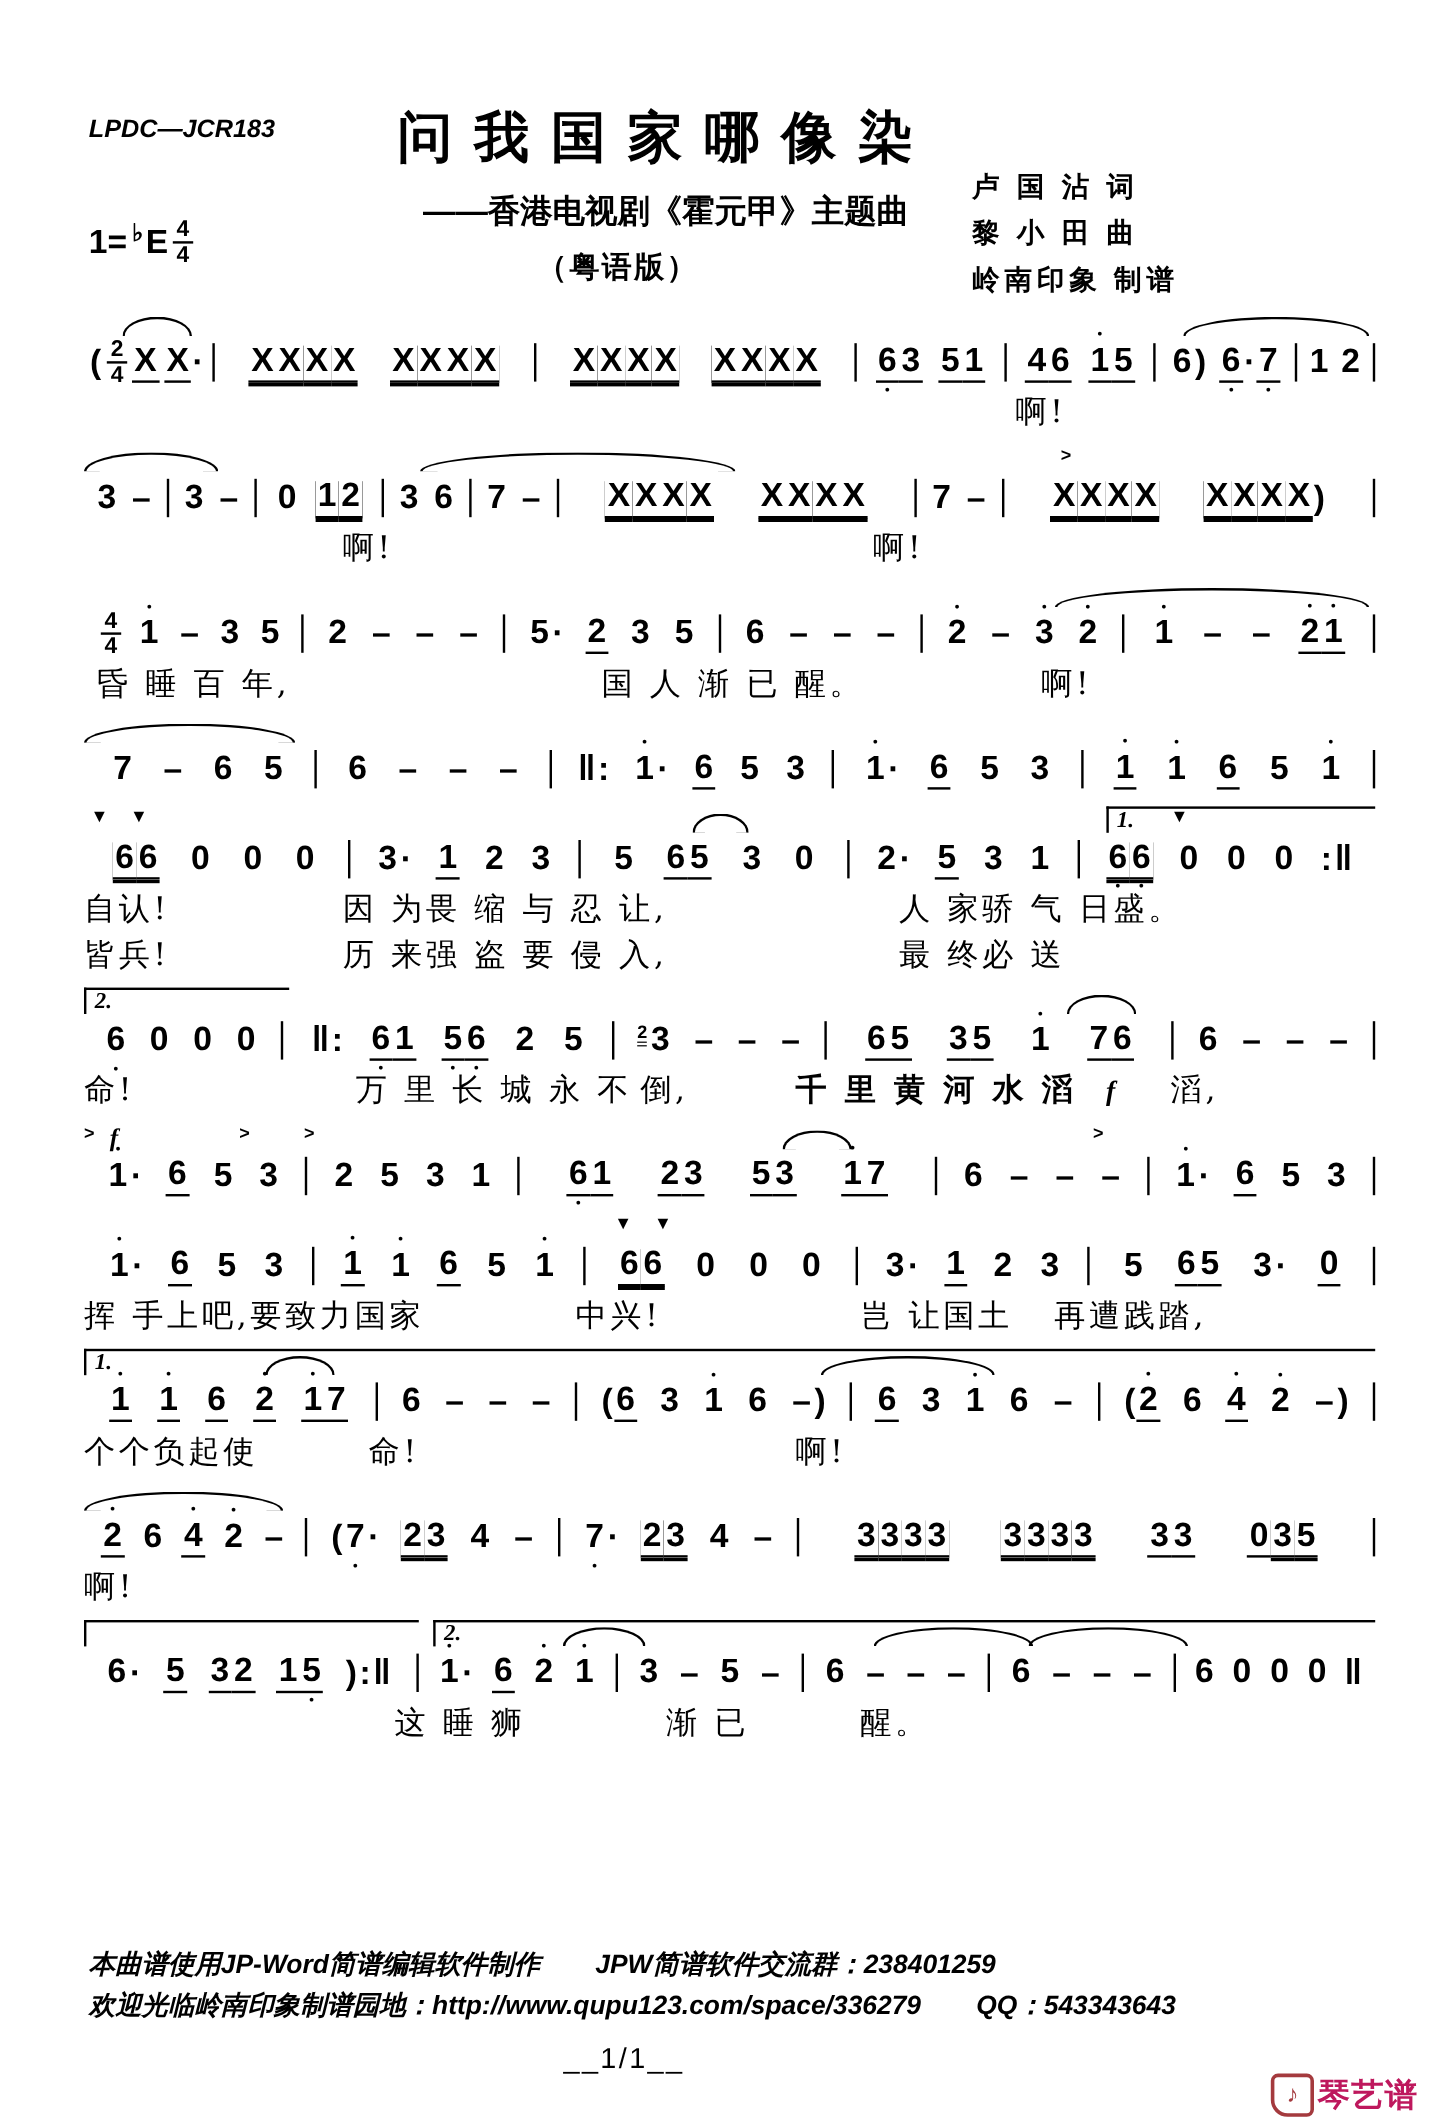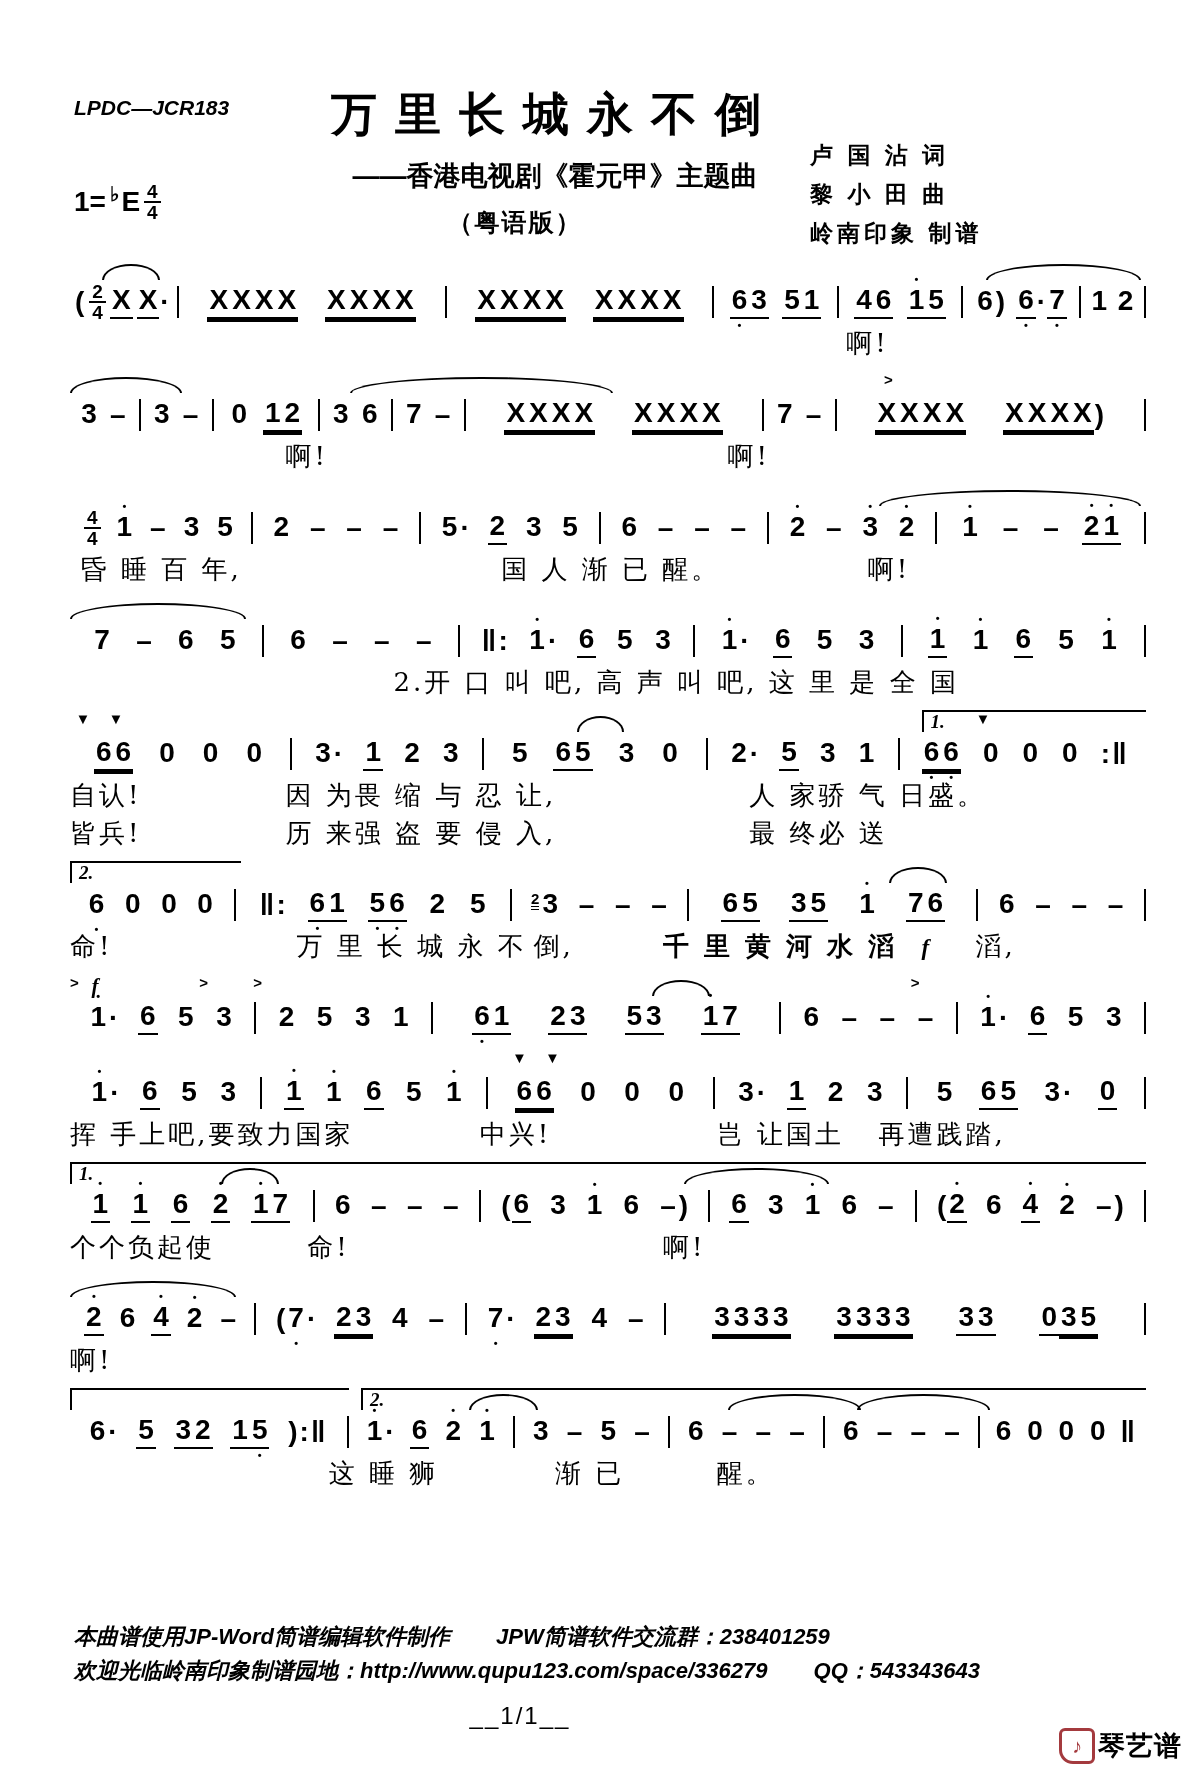--- a/index.html
+++ b/index.html
@@ -53,21 +53,21 @@
   .logo .mark{width:30px;height:30px;border:3px solid;border-radius:6px 6px 6px 14px;display:flex;align-items:center;justify-content:center;
               font-size:20px;font-weight:bold;}
   .logo .brand{font-size:27px;font-weight:bold;letter-spacing:1px;}
 </style>
 </head>
 <body>
 
 <div class="page">
 
   <div class="catalog">LPDC—JCR183</div>
-  <div class="title">万里长城永不倒</div>
+  <div class="title">问我国家哪像染</div>
   <div class="subtitle">——香港电视剧《霍元甲》主题曲</div>
   <div class="edition">（粤语版）</div>
 
   <div class="credits">
     <div>卢 国 沾 词</div>
     <div>黎 小 田 曲</div>
     <div>岭南印象 制谱</div>
   </div>
 
   <div class="keysig">
@@ -476,23 +476,20 @@
             </span>
             <span class="grp">
               <span class="n">5</span>
             </span>
             <span class="grp">
               <span class="n">1<span class="hd" style="font-size: 11px;">•</span></span>
             </span>
           </span>
           <span class="bar"></span>
         </div>
-        <div class="lyr">
-          <span class="" style="left: 30%;">2.开 口 叫 吧, 高 声 叫 吧, 这 里 是 全 国</span>
-        </div>
       </div>
       <div class="sys">
         <div class="annrow">
           <span class="annt" style="left: 0.5%;">▼ ▼</span>
           <span class="arc" style="left: 47%; width: 4%;"></span>
           <span class="vbr" style="left: 79%; width: 20%;">1.</span>
           <span class="annt" style="left: 84%;">▼</span>
         </div>
         <div class="staff">
           <span class="m" style="flex-grow: 5;">
@@ -1195,16 +1192,16 @@
   <div class="foot1">
     <span>本曲谱使用JP-Word简谱编辑软件制作</span><i>JPW简谱软件交流群：238401259</i>
   </div>
   <div class="foot2">
     <span>欢迎光临岭南印象制谱园地：http://www.qupu123.com/space/336279</span><i>QQ：543343643</i>
   </div>
   <div class="pagenum">__1/1__</div>
 
   <div class="logo">
     <span class="mark" style="color: rgb(164, 58, 62); border-color: rgb(164, 58, 62);">♪</span>
-    <span class="brand" style="color: #000000;">琴艺谱</span>
+    <span class="brand" style="color: #be185d;">琴艺谱</span>
   </div>
 
 </div>
 
 </body></html>

